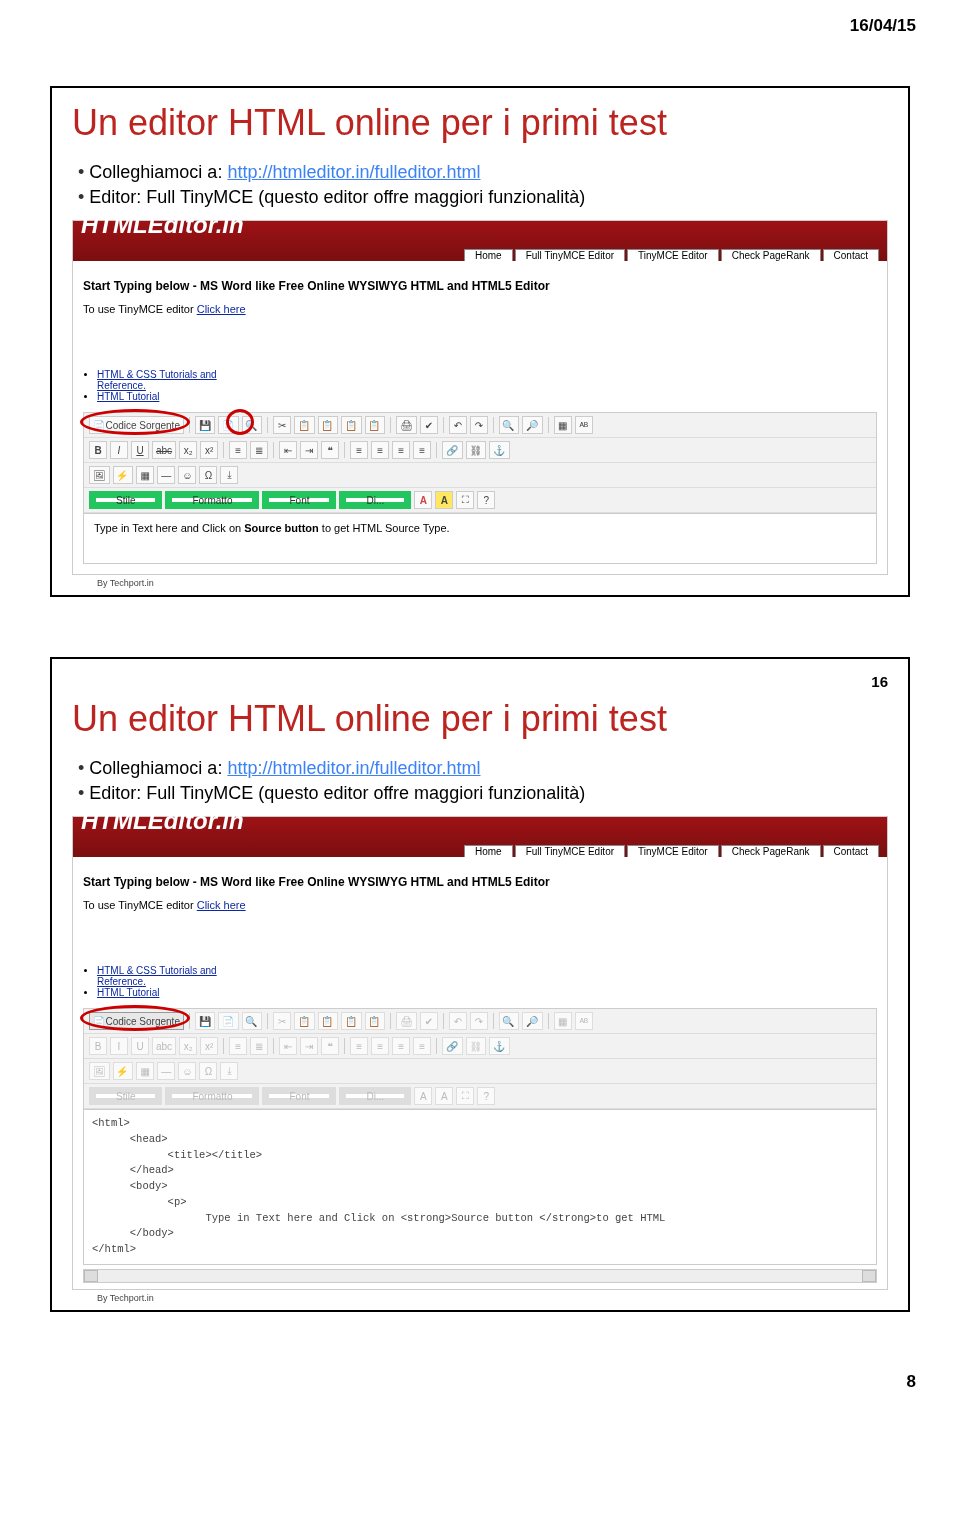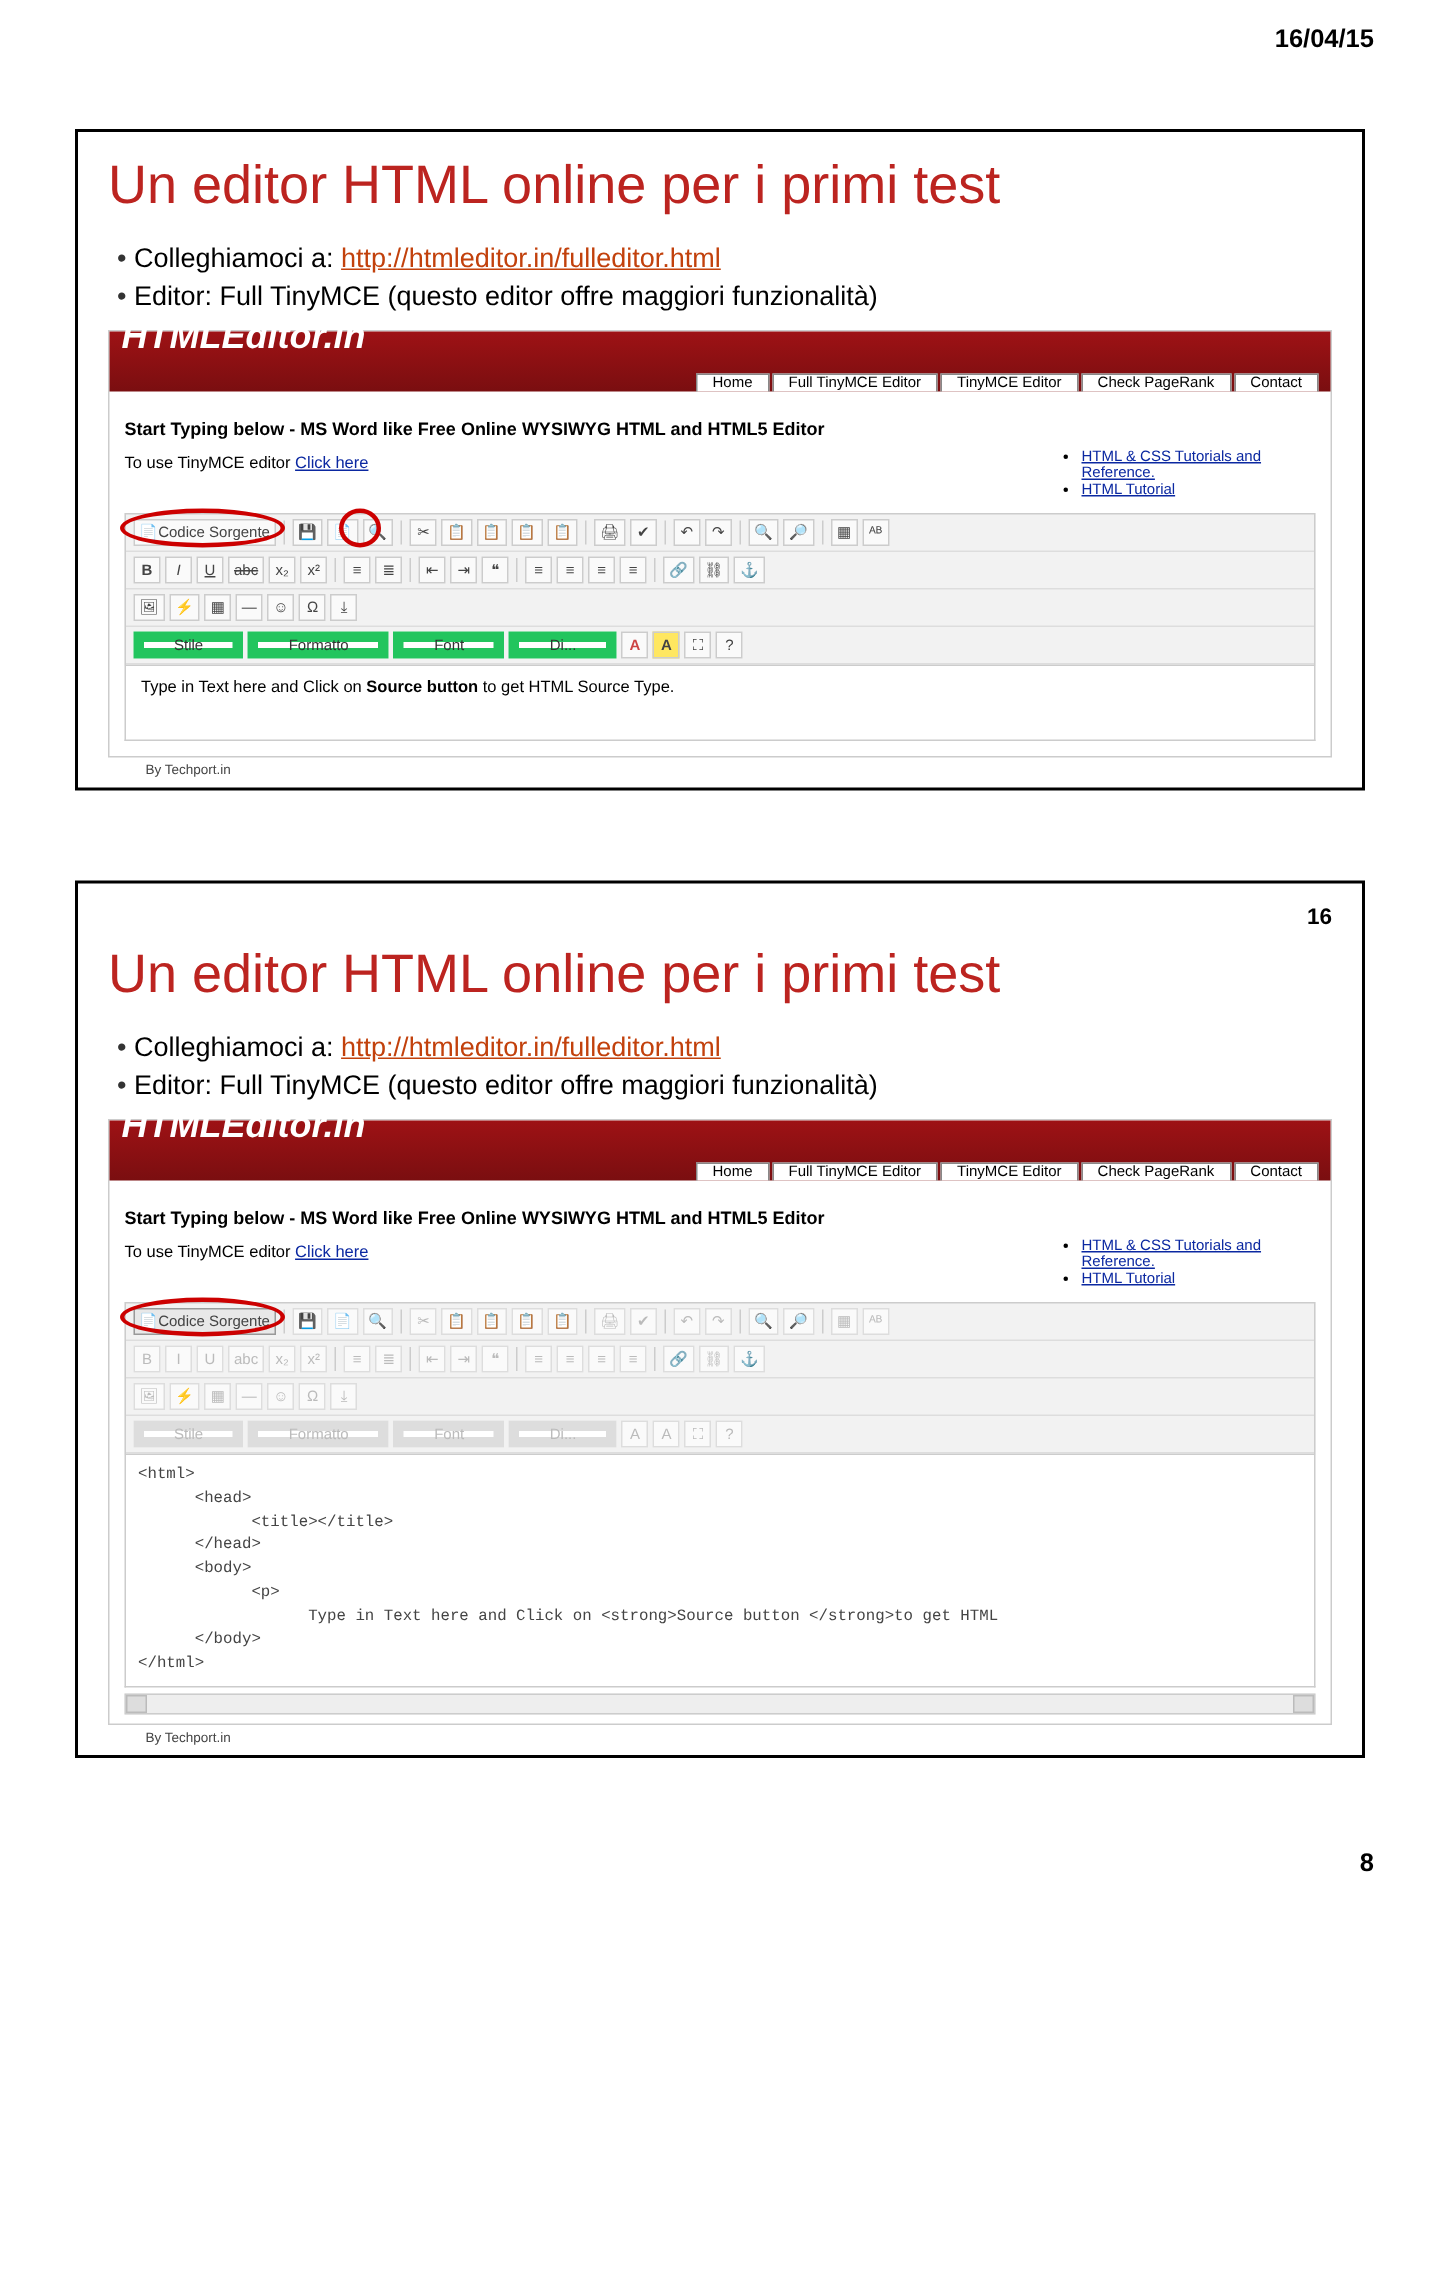--- a/index.html
+++ b/index.html
@@ -38,21 +38,21 @@
   }
   .bullet {
     font-size: 18px;
     color: #000;
     margin: 4px 0 4px 6px;
   }
   .bullet::before {
     content: "• ";
     color: #333;
   }
-  .bullet a { color: #c2410c; text-decoration: underline; }
+  .bullet a { color: #3b82f6; text-decoration: underline; }
   
   .shot {
     border: 1px solid #ccc;
     margin-top: 12px;
     background: #fff;
     font-size: 11px;
   }
   .shot-header {
     background: linear-gradient(#9e1215, #7a0e10);
     color: #fff;
@@ -86,21 +86,22 @@
     background: #fff;
     color: #000;
     padding: 0 10px;
     border: 1px solid #888;
     border-bottom: none;
     margin-left: 2px;
   }
   .shot-body {
     padding: 18px 10px 6px 10px;
     display: flex;
-    gap: 46px;
+    gap: 34px;
+    flex-direction: column;
   }
   .shot-left { flex: 1; }
   .shot-left h3 { font-size: 12px; font-weight: bold; margin-bottom: 10px; }
   .shot-left p { font-size: 11px; }
   .shot-left a { color: #0b28a1; text-decoration: underline; }
   .shot-right {
     width: 170px;
     font-size: 10px;
     padding-top: 4px;
   }

